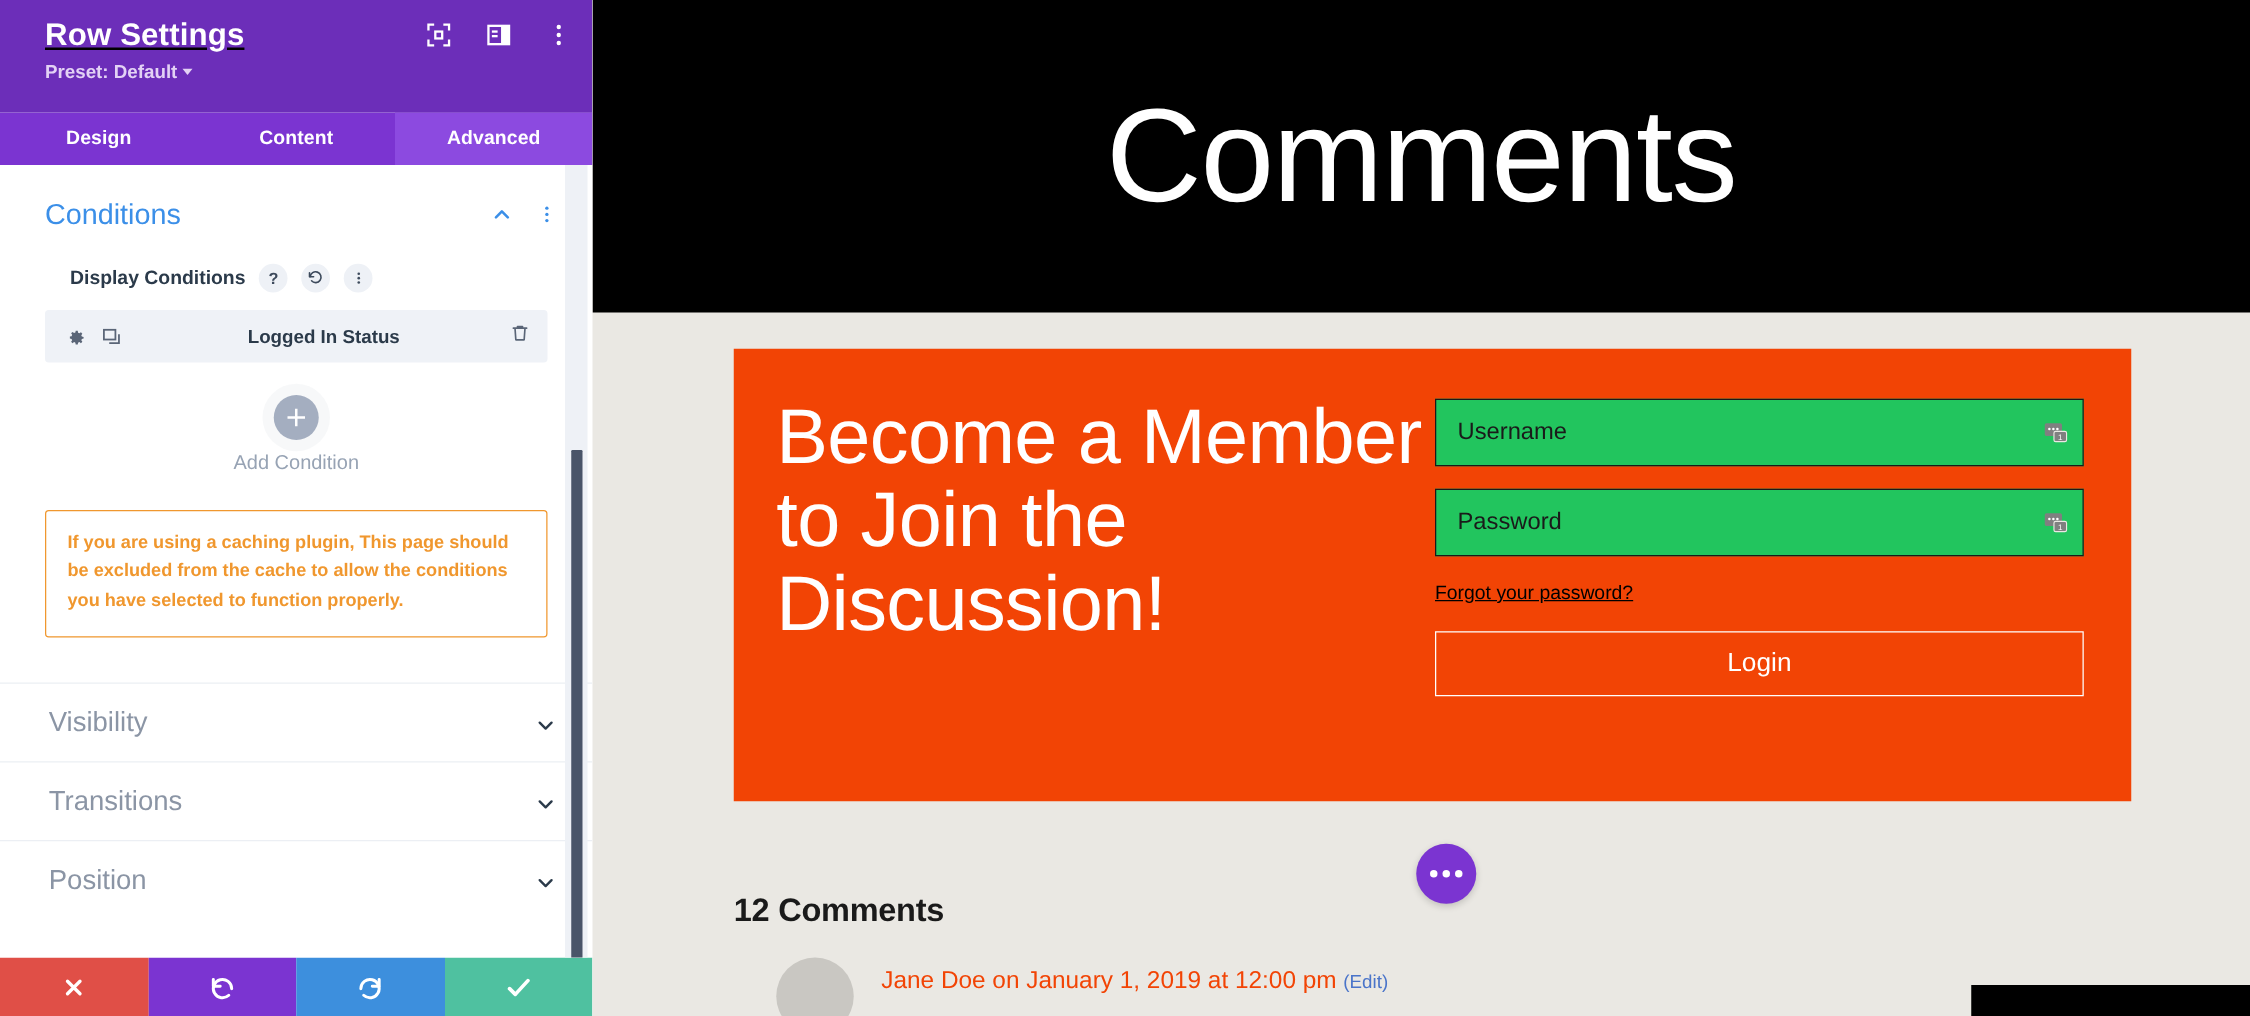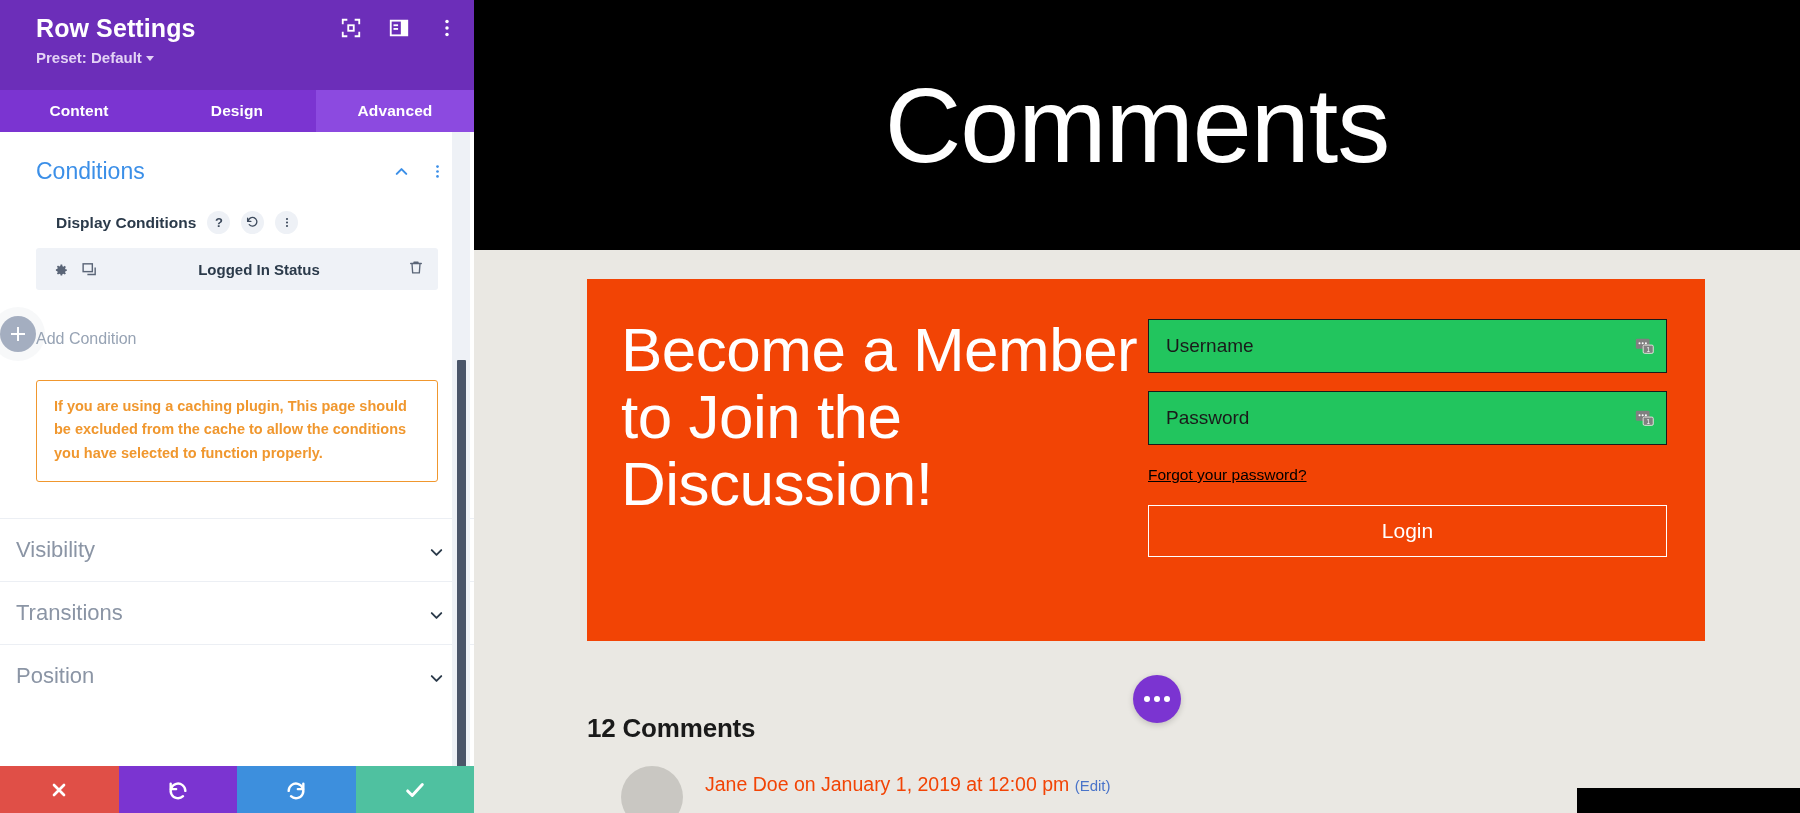--- a/index.html
+++ b/index.html
@@ -17,20 +17,21 @@
     width: 474px; height: 813px;
     background: #ffffff;
     display: flex; flex-direction: column;
     overflow: hidden;
   }
   .panel-header {
     background: #6c2eb9;
     padding: 14px 22px 12px 36px;
     position: relative;
     height: 90px;
+    text-decoration: underline;
   }
   .panel-title {
     color: #ffffff;
     font-size: 25px;
     font-weight: bold;
     letter-spacing: 0.1px;
     line-height: 1.15;
   }
   .panel-preset {
     color: #e3d2f5;
@@ -130,21 +131,21 @@
     font-size: 15px;
     font-weight: bold;
     color: #2b3a4a;
     pointer-events: none;
     margin-left: 44px;
   }
   .cond-trash { margin-left: auto; z-index: 2; cursor: pointer; }
 
   .add-condition {
     margin-top: 26px;
-    display: flex; flex-direction: row;
+    display: flex; flex-direction: column;
     align-items: center;
   }
   .add-circle {
     width: 36px; height: 36px;
     border-radius: 50%;
     background: #a4aec0;
     display: flex; align-items: center; justify-content: center;
     box-shadow: 0 0 0 9px rgba(164,174,192,0.09);
     cursor: pointer;
   }
@@ -177,21 +178,21 @@
     font-size: 14.5px;
     font-weight: bold;
     line-height: 1.62;
   }
 
   .accordion { margin-top: 36px; }
   .acc-item {
     border-top: 1px solid #eceff4;
     height: 63px;
     display: flex; align-items: center;
-    padding: 0 16px;
+    padding: 0 39px;
     position: relative;
     cursor: pointer;
   }
   .acc-title {
     color: #8b95a5;
     font-size: 22px;
   }
   .acc-chevron { position: absolute; right: 28px; top: 24px; }
 
   .panel-scrollbar {
@@ -386,22 +387,22 @@
         </svg>
         <svg class="hicon" viewBox="0 0 24 24">
           <circle cx="12" cy="5" r="1.9" fill="#fff"></circle>
           <circle cx="12" cy="12" r="1.9" fill="#fff"></circle>
           <circle cx="12" cy="19" r="1.9" fill="#fff"></circle>
         </svg>
       </div>
     </div>
 
     <div class="tabs">
+      <div class="tab">Design</div>
       <div class="tab">Content</div>
-      <div class="tab">Design</div>
       <div class="tab active">Advanced</div>
     </div>
 
     <div class="panel-body">
 
       <div class="section-head">
         <div class="section-title-open">Conditions</div>
         <div class="section-head-actions">
           <svg width="19" height="19" viewBox="0 0 24 24">
             <path d="M6 15l6-6 6 6" fill="none" stroke="#3b8fe8" stroke-width="2.6" stroke-linecap="round" stroke-linejoin="round"></path>

